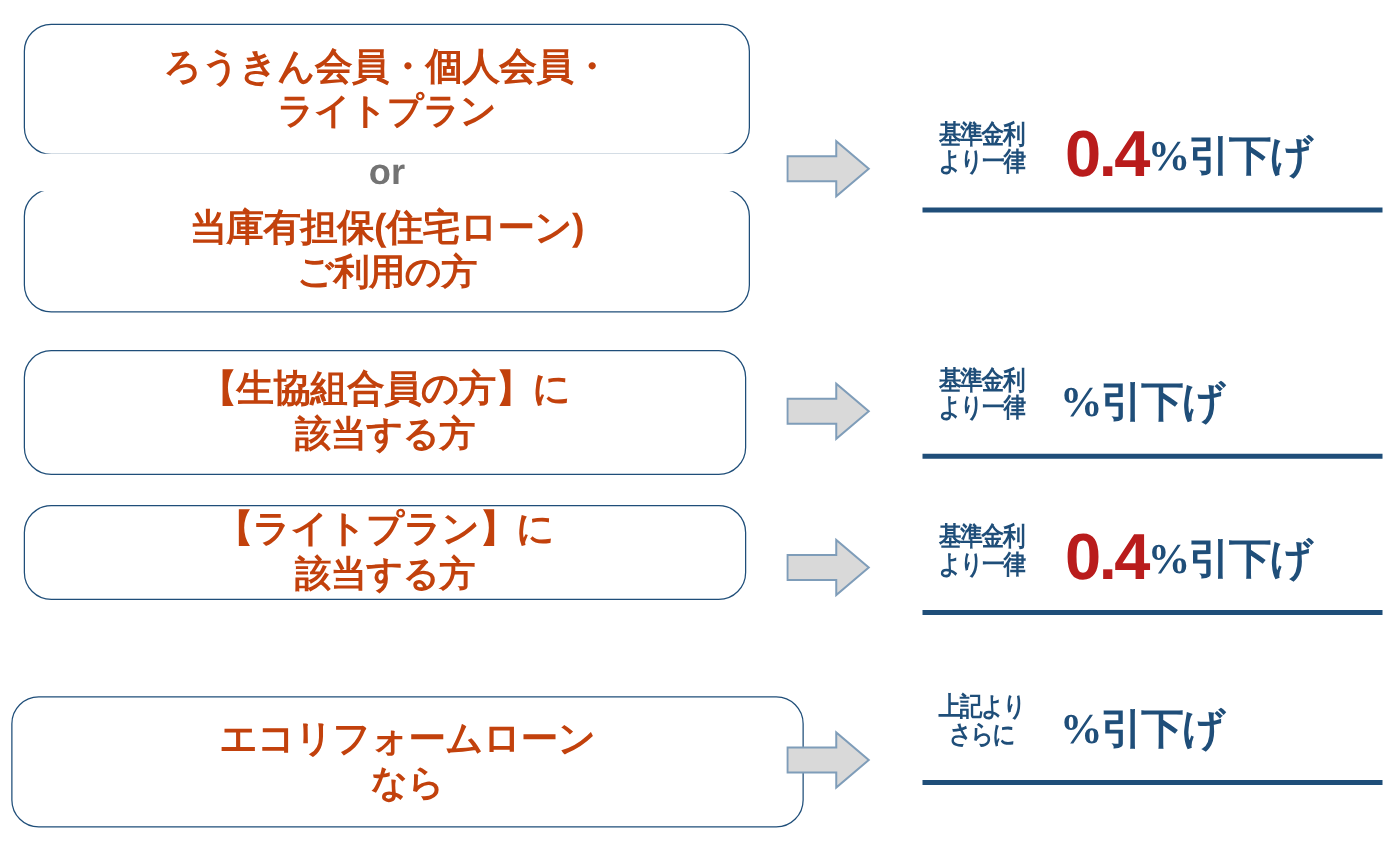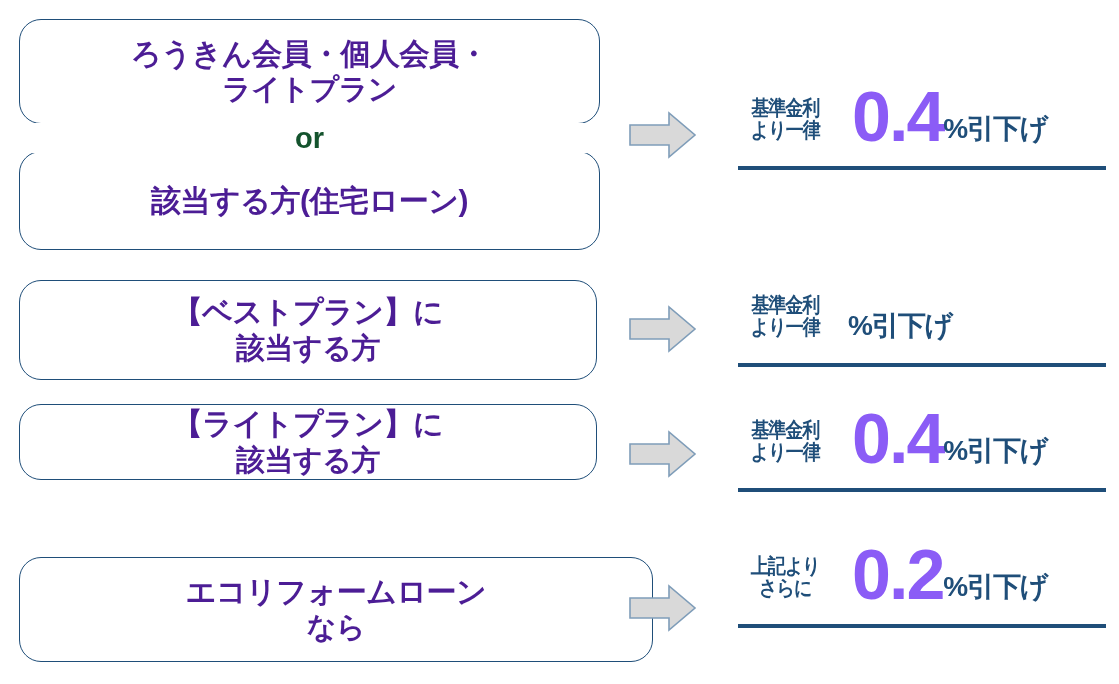--- a/index.html
+++ b/index.html
@@ -16,36 +16,36 @@
   .cond-box{
     position:absolute;
     box-sizing:border-box;
     border:1.6px solid #1F4E79;
     border-radius:22px;
     background:#ffffff;
     display:flex;
     flex-direction:column;
     align-items:center;
     justify-content:center;
-    color:#4c1d95;
+    color:#c2410c;
   }
   .cond-line{
     font-weight:bold;
     font-size:30px;
     line-height:1.24;
     letter-spacing:-0.5px;
     white-space:nowrap;
     text-align:center;
   }
   .cond-line.l2{font-size:29px;}
 
   
   .or-text{
     position:absolute;
-    color:#14532d;
+    color:#737373;
     font-weight:bold;
     font-size:29px;
     line-height:1;
     text-align:center;
     background:#ffffff;
     z-index:3;
   }
 
   
   .arrow-wrap{position:absolute;}
@@ -72,57 +72,59 @@
     letter-spacing:-1.2px;
     text-align:center;
     transform:scaleX(0.86);
     transform-origin:left bottom;
     white-space:nowrap;
     padding-bottom:4px;
     width:110px;
   }
   .rate-label span{display:block;}
   .rate-value{
-    color:#8b5cf6;
-    font-size:70px;
+    color:#b91c1c;
+    font-size:52px;
     font-weight:bold;
     line-height:0.82;
     letter-spacing:-2px;
     padding-left:4px;
     white-space:nowrap;
   }
   .rate-suffix{
     color:#1F4E79;
-    font-size:28px;
+    font-size:34px;
     font-weight:bold;
     line-height:1;
     letter-spacing:-1.5px;
     padding-bottom:3px;
     white-space:nowrap;
+    font-family:Liberation Serif, serif;
   }
   .rate-underline{
     height:4px;
     background:#1F4E79;
     margin-top:7px;
   }
 </style>
 </head>
 <body>
 
 <div id="stage">
 
   <div class="cond-box" style="left:19px;top:19px;width:581px;height:105px;">
     <div class="cond-line">ろうきん会員・個人会員・</div>
     <div class="cond-line l2">ライトプラン</div>
   </div>
 
   <div class="or-text" style="left:19px;top:123px;width:581px;height:30px;line-height:30px;">or</div>
 
   <div class="cond-box" style="left:19px;top:151px;width:581px;height:99px;">
-    <div class="cond-line">該当する方(住宅ローン)</div>
+    <div class="cond-line">当庫有担保(住宅ローン)</div>
+    <div class="cond-line l2">ご利用の方</div>
   </div>
 
   <div class="arrow-wrap" style="left:629px;top:111px;width:68px;height:48px;">
     <svg width="68" height="48" viewBox="0 0 68 48">
       <polygon points="1,14 40,14 40,2 66,24 40,46 40,34 1,34" fill="#D9D9D9" stroke="#7F9DB9" stroke-width="1.6" stroke-linejoin="miter"></polygon>
     </svg>
   </div>
 
   <div class="rate-block" style="left:738px;top:84px;width:368px;">
     <div class="rate-row">
@@ -130,21 +132,21 @@
         <span>基準金利</span>
         <span>より一律</span>
       </div>
       <div class="rate-value">0.4</div>
       <div class="rate-suffix">%引下げ</div>
     </div>
     <div class="rate-underline"></div>
   </div>
 
   <div class="cond-box" style="left:19px;top:280px;width:578px;height:100px;">
-    <div class="cond-line">【ベストプラン】に</div>
+    <div class="cond-line">【生協組合員の方】に</div>
     <div class="cond-line l2">該当する方</div>
   </div>
 
   <div class="arrow-wrap" style="left:629px;top:305px;width:68px;height:48px;">
     <svg width="68" height="48" viewBox="0 0 68 48">
       <polygon points="1,14 40,14 40,2 66,24 40,46 40,34 1,34" fill="#D9D9D9" stroke="#7F9DB9" stroke-width="1.6" stroke-linejoin="miter"></polygon>
     </svg>
   </div>
 
   <div class="rate-block" style="left:738px;top:281px;width:368px;">
@@ -174,36 +176,35 @@
       <div class="rate-label">
         <span>基準金利</span>
         <span>より一律</span>
       </div>
       <div class="rate-value">0.4</div>
       <div class="rate-suffix">%引下げ</div>
     </div>
     <div class="rate-underline"></div>
   </div>
 
-  <div class="cond-box" style="left:19px;top:557px;width:634px;height:105px;">
+  <div class="cond-box" style="left:9px;top:557px;width:634px;height:105px;">
     <div class="cond-line">エコリフォームローン</div>
     <div class="cond-line l2">なら</div>
   </div>
 
   <div class="arrow-wrap" style="left:629px;top:584px;width:68px;height:48px;">
     <svg width="68" height="48" viewBox="0 0 68 48">
       <polygon points="1,14 40,14 40,2 66,24 40,46 40,34 1,34" fill="#D9D9D9" stroke="#7F9DB9" stroke-width="1.6" stroke-linejoin="miter"></polygon>
     </svg>
   </div>
 
   <div class="rate-block" style="left:738px;top:542px;width:368px;">
     <div class="rate-row">
       <div class="rate-label">
         <span>上記より</span>
         <span>さらに</span>
       </div>
-      <div class="rate-value">0.2</div>
       <div class="rate-suffix">%引下げ</div>
     </div>
     <div class="rate-underline"></div>
   </div>
 
 </div>
 
 </body></html>

